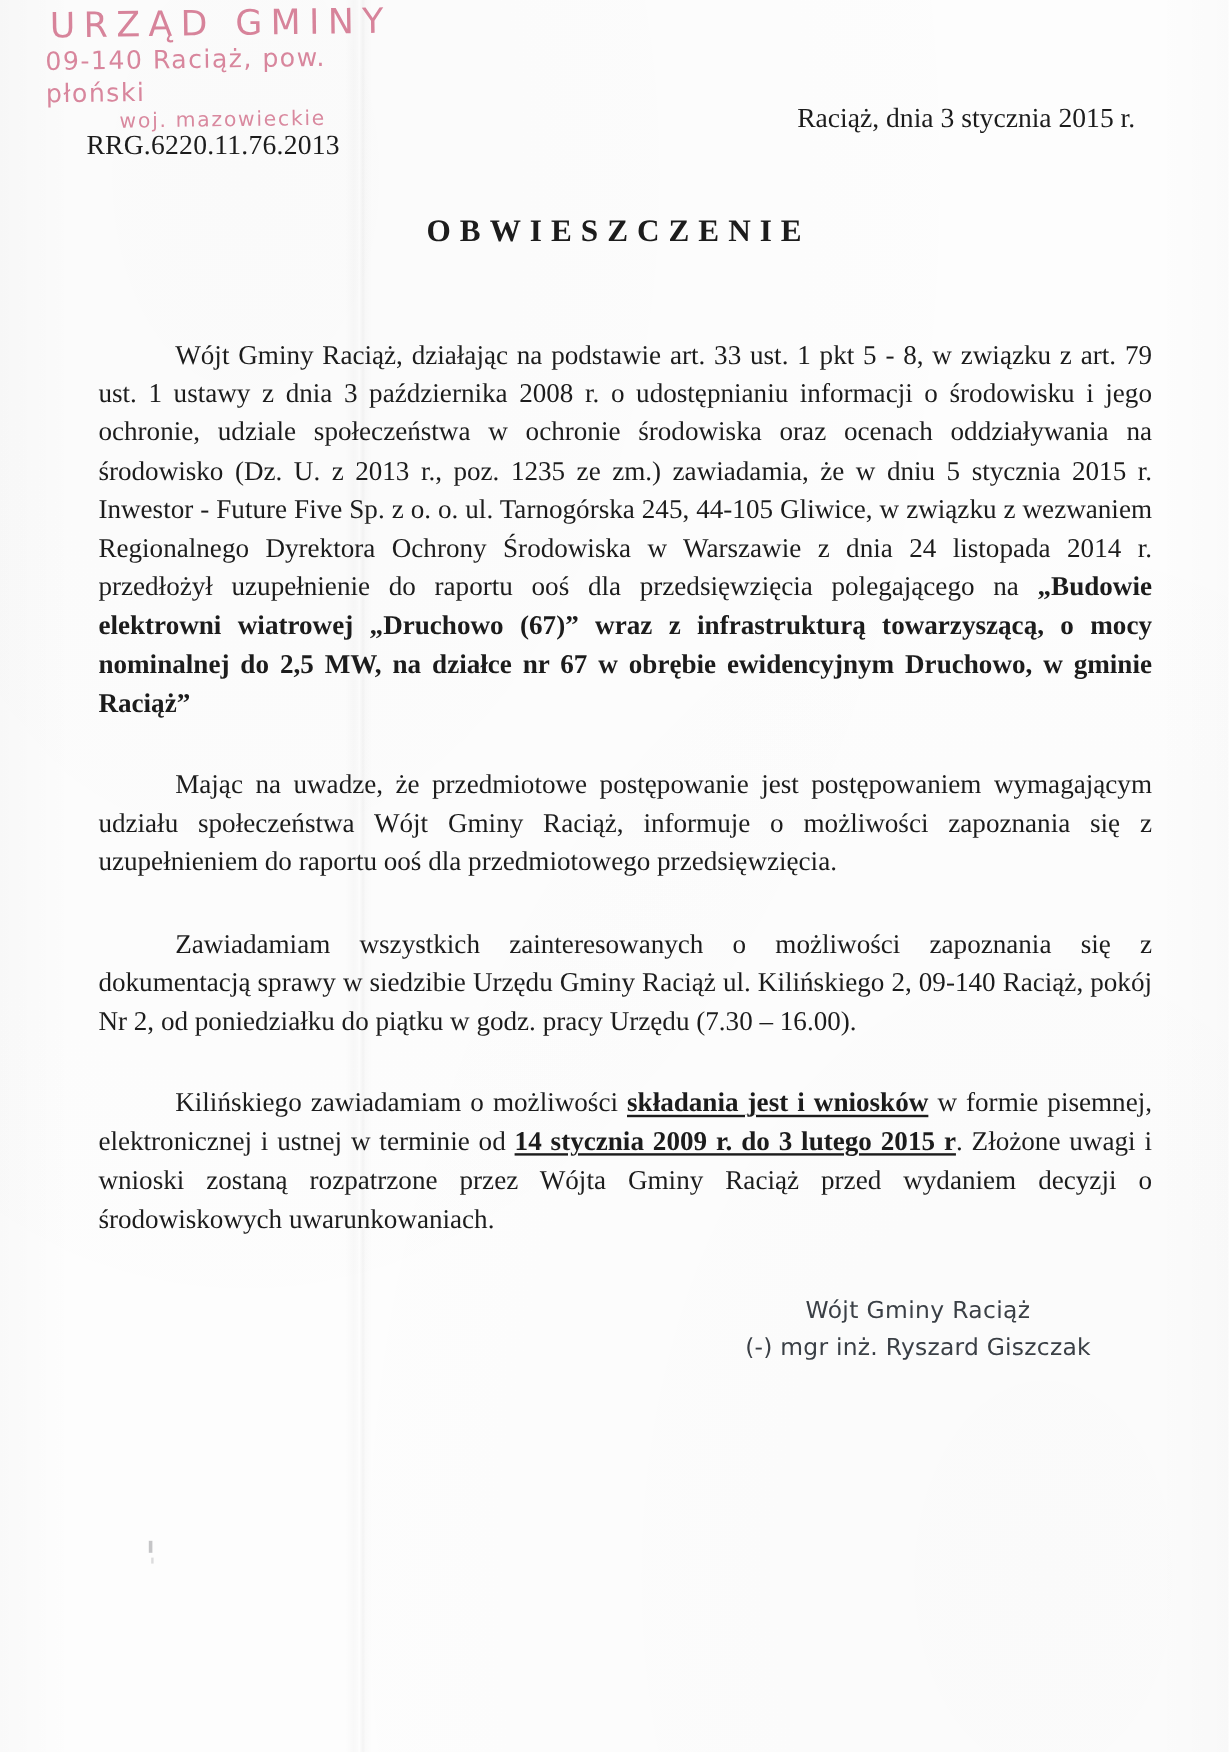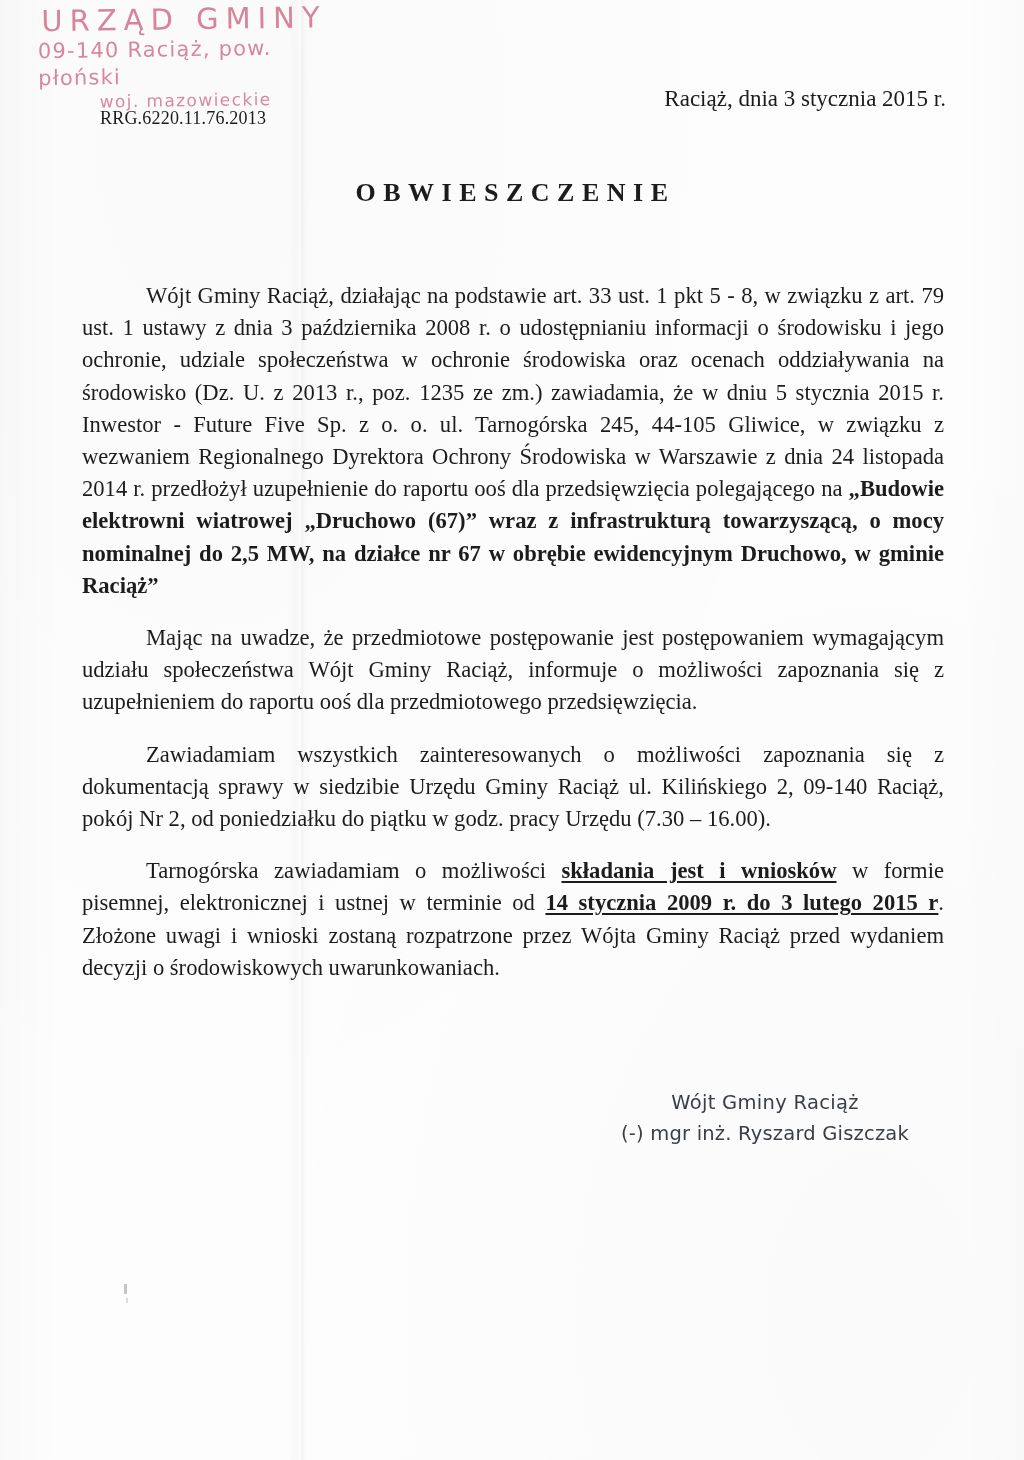--- a/index.html
+++ b/index.html
@@ -82,23 +82,23 @@
     line-height: 1.25;
     text-align: center;
     opacity: 0.78;
     margin-top: 1px;
     padding-right: 26px;
   }
 
   
   #ref-number {
     position: absolute;
-    left: 100px;
+    left: 72px;
     top: 108px;
-    font-size: 18px;
+    font-size: 23px;
     letter-spacing: 0.2px;
     white-space: nowrap;
   }
 
   
   #place-date {
     position: absolute;
     right: 78px;
     top: 86px;
     font-size: 23px;
@@ -122,54 +122,53 @@
   #heading .h-sub {
     font-size: 22px;
     letter-spacing: 0.6px;
     margin-top: 7px;
   }
 
   
   #body-text {
     position: absolute;
     left: 82px;
-    right: 80px;
+    right: 64px;
     top: 280px;
     font-size: 22.6px;
     line-height: 32.2px;
     text-align: justify;
     text-justify: inter-word;
     font-family: Liberation Serif, serif;
   }
   #body-text p {
     margin: 0;
     text-indent: 64px;
   }
   #body-text p.spaced {
-    margin-top: 20px;
+    margin-top: 36px;
   }
   .b { font-weight: bold; }
   .bu {
     font-weight: bold;
     text-decoration: underline;
     text-underline-offset: 3px;
   }
 
   
   #signature {
     position: absolute;
     left: 600px;
     top: 1076px;
     width: 330px;
     font-family: "DejaVu Sans", sans-serif;
     font-size: 19.5px;
     line-height: 31px;
     color: #3a3f45;
     text-align: center;
-    margin-top: 11px;
   }
   #signature .sig-name { letter-spacing: 0.3px; }
   #signature .sig-person { letter-spacing: 0.2px; }
 
   
   .speck {
     position: absolute;
     background: rgba(70,70,75,0.30);
     pointer-events: none;
   }
@@ -200,21 +199,21 @@
   </div>
 
   <div id="body-text">
 
     <p><span>Wójt Gminy Raciąż, działając na podstawie art. 33 ust. 1 pkt 5 - 8, w związku z art. 79 ust. 1 ustawy z dnia 3 października 2008 r. o udostępnianiu informacji o środowisku i jego ochronie, udziale społeczeństwa w ochronie środowiska oraz ocenach oddziaływania na środowisko (Dz. U. z 2013 r., poz. 1235 ze zm.) zawiadamia, że w dniu 5 stycznia 2015 r. Inwestor - Future Five Sp. z o. o. ul. Tarnogórska 245, 44-105 Gliwice, w związku z wezwaniem Regionalnego Dyrektora Ochrony Środowiska w Warszawie z dnia 24 listopada 2014 r. przedłożył uzupełnienie do raportu ooś dla przedsięwzięcia polegającego na </span><span class="b">„Budowie elektrowni wiatrowej „Druchowo (67)” wraz z infrastrukturą towarzyszącą, o mocy nominalnej do 2,5 MW, na działce nr 67 w obrębie ewidencyjnym Druchowo, w gminie Raciąż”</span></p>
 
     <p class="spaced">Mając na uwadze, że przedmiotowe postępowanie jest postępowaniem wymagającym udziału społeczeństwa Wójt Gminy Raciąż, informuje o możliwości zapoznania się z uzupełnieniem do raportu ooś dla przedmiotowego przedsięwzięcia.</p>
 
     <p class="spaced">Zawiadamiam wszystkich zainteresowanych o możliwości zapoznania się z dokumentacją sprawy w siedzibie Urzędu Gminy Raciąż ul. Kilińskiego 2, 09-140 Raciąż, pokój Nr 2, od poniedziałku do piątku w godz. pracy Urzędu (7.30 – 16.00).</p>
 
-    <p class="spaced"><span>Tarnogórska zawiadamiam o możliwości </span><span class="bu">składania jest i wniosków</span><span> w formie pisemnej, elektronicznej i ustnej w terminie od </span><span class="bu">14 stycznia 2009 r. do 3 lutego 2015 r</span><span>. Złożone uwagi i wnioski zostaną rozpatrzone przez Wójta Gminy Raciąż przed wydaniem decyzji o środowiskowych uwarunkowaniach.</span></p>
+    <p class="spaced"><span>Kilińskiego zawiadamiam o możliwości </span><span class="bu">składania jest i wniosków</span><span> w formie pisemnej, elektronicznej i ustnej w terminie od </span><span class="bu">14 stycznia 2009 r. do 3 lutego 2015 r</span><span>. Złożone uwagi i wnioski zostaną rozpatrzone przez Wójta Gminy Raciąż przed wydaniem decyzji o środowiskowych uwarunkowaniach.</span></p>
 
   </div>
 
   <div id="signature">
     <div class="sig-name">Wójt Gminy Raciąż</div>
     <div class="sig-person">(-) mgr inż. Ryszard Giszczak</div>
   </div>
 
 </div>
 

